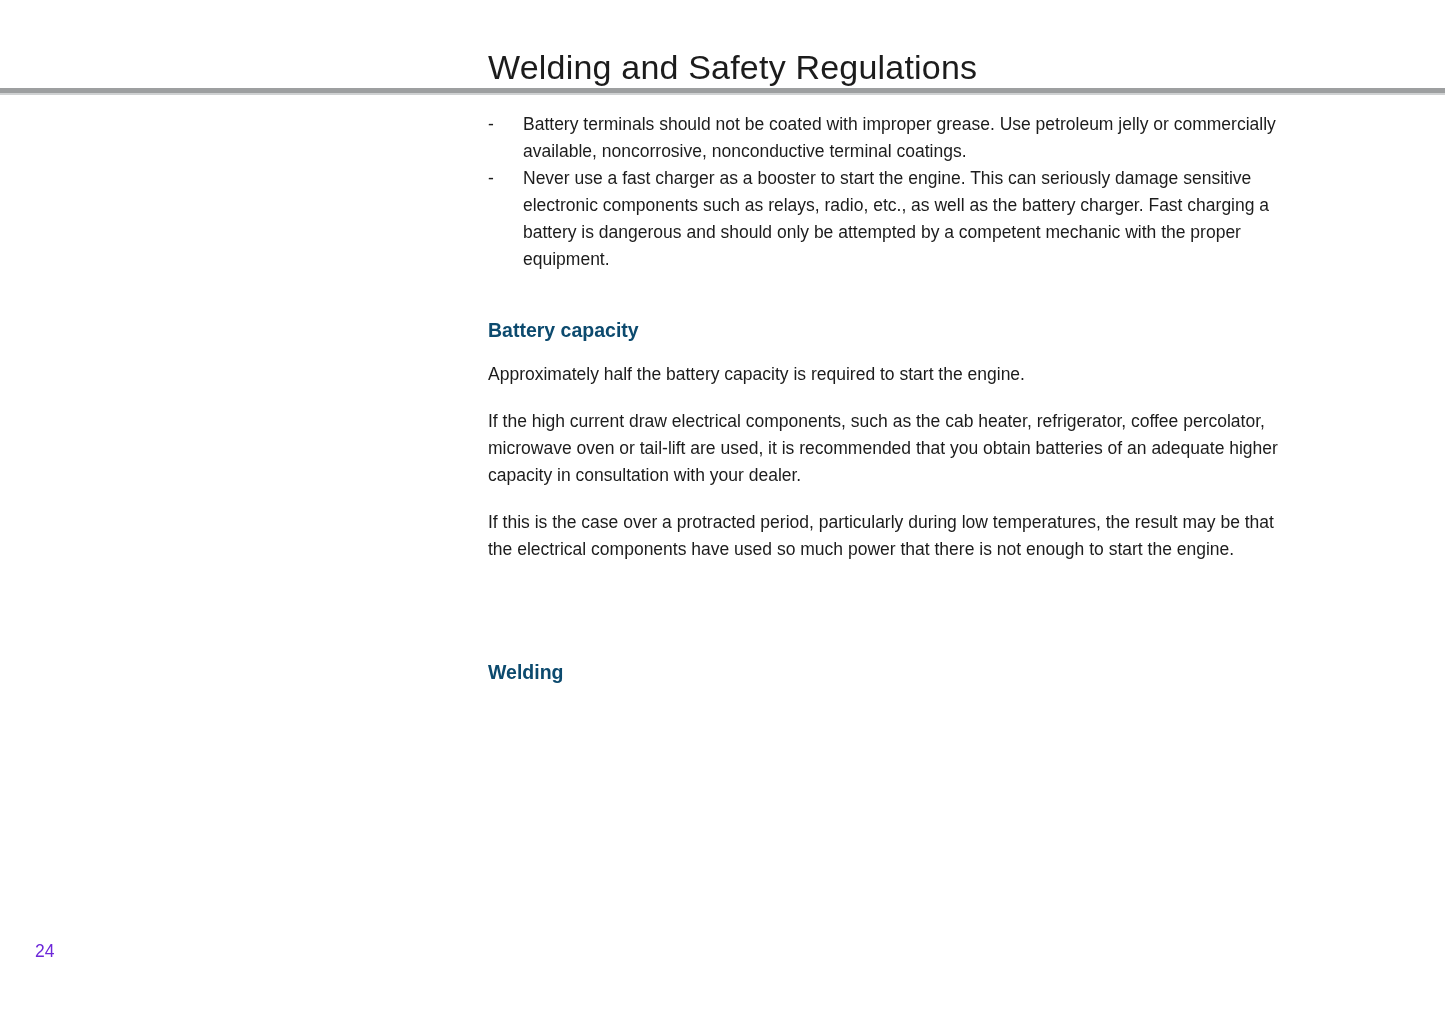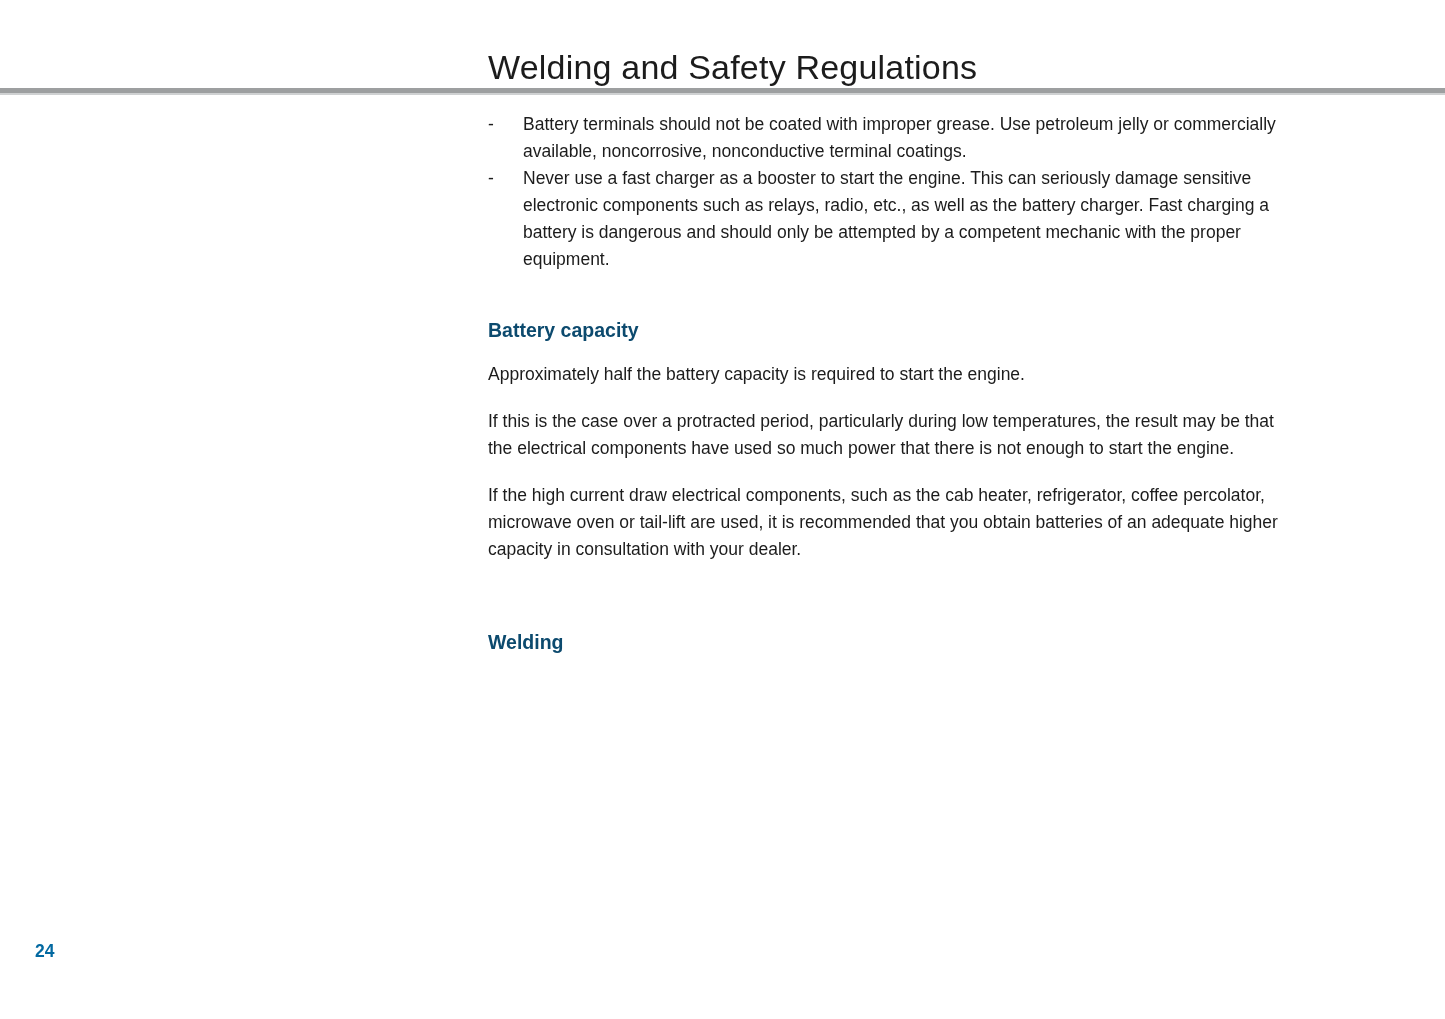--- a/index.html
+++ b/index.html
@@ -53,41 +53,40 @@
     flex: 0 0 35px;
     width: 35px;
   }
   .bullet-text {
     flex: 1 1 auto;
   }
   .section {
     margin: 0;
   }
   .section + .section {
-    margin-top: 66px;
+    margin-top: 96px;
   }
   .section-heading {
     font-size: 19.5px;
     font-weight: 700;
     margin: 0 0 17px 0;
     color: #0c4a6e;
   }
   .paragraph {
     margin: 0 0 20px 0;
   }
   .paragraph:last-child {
     margin-bottom: 0;
   }
   .page-number {
     position: absolute;
     left: 35px;
     top: 941px;
     font-size: 17.5px;
-    color: #0369a1;
-    font-weight: bold;
+    color: #6d28d9;
   }
 </style>
 </head>
 <body>
 
 <div class="page-title">Welding and Safety Regulations</div>
 
 <div class="title-rule"></div>
 
 <div class="content">
@@ -99,22 +98,22 @@
     </div>
     <div class="bullet-item">
       <div class="bullet-marker">-</div>
       <div class="bullet-text">Never use a fast charger as a booster to start the engine. This can seriously damage sensitive electronic components such as relays, radio, etc., as well as the battery charger. Fast charging a battery is dangerous and should only be attempted by a competent mechanic with the proper equipment.</div>
     </div>
   </div>
 
   <div class="section">
     <h2 class="section-heading">Battery capacity</h2>
     <p class="paragraph">Approximately half the battery capacity is required to start the engine.</p>
+    <p class="paragraph">If the high current draw electrical components, such as the cab heater, refrigerator, coffee percolator, microwave oven or tail-lift are used, it is recommended that you obtain batteries of an adequate higher capacity in consultation with your dealer.</p>
     <p class="paragraph">If this is the case over a protracted period, particularly during low temperatures, the result may be that the electrical components have used so much power that there is not enough to start the engine.</p>
-    <p class="paragraph">If the high current draw electrical components, such as the cab heater, refrigerator, coffee percolator, microwave oven or tail-lift are used, it is recommended that you obtain batteries of an adequate higher capacity in consultation with your dealer.</p>
   </div>
 
   <div class="section">
     <h2 class="section-heading">Welding</h2>
   </div>
 
 </div>
 
 <div class="page-number">24</div>
 

